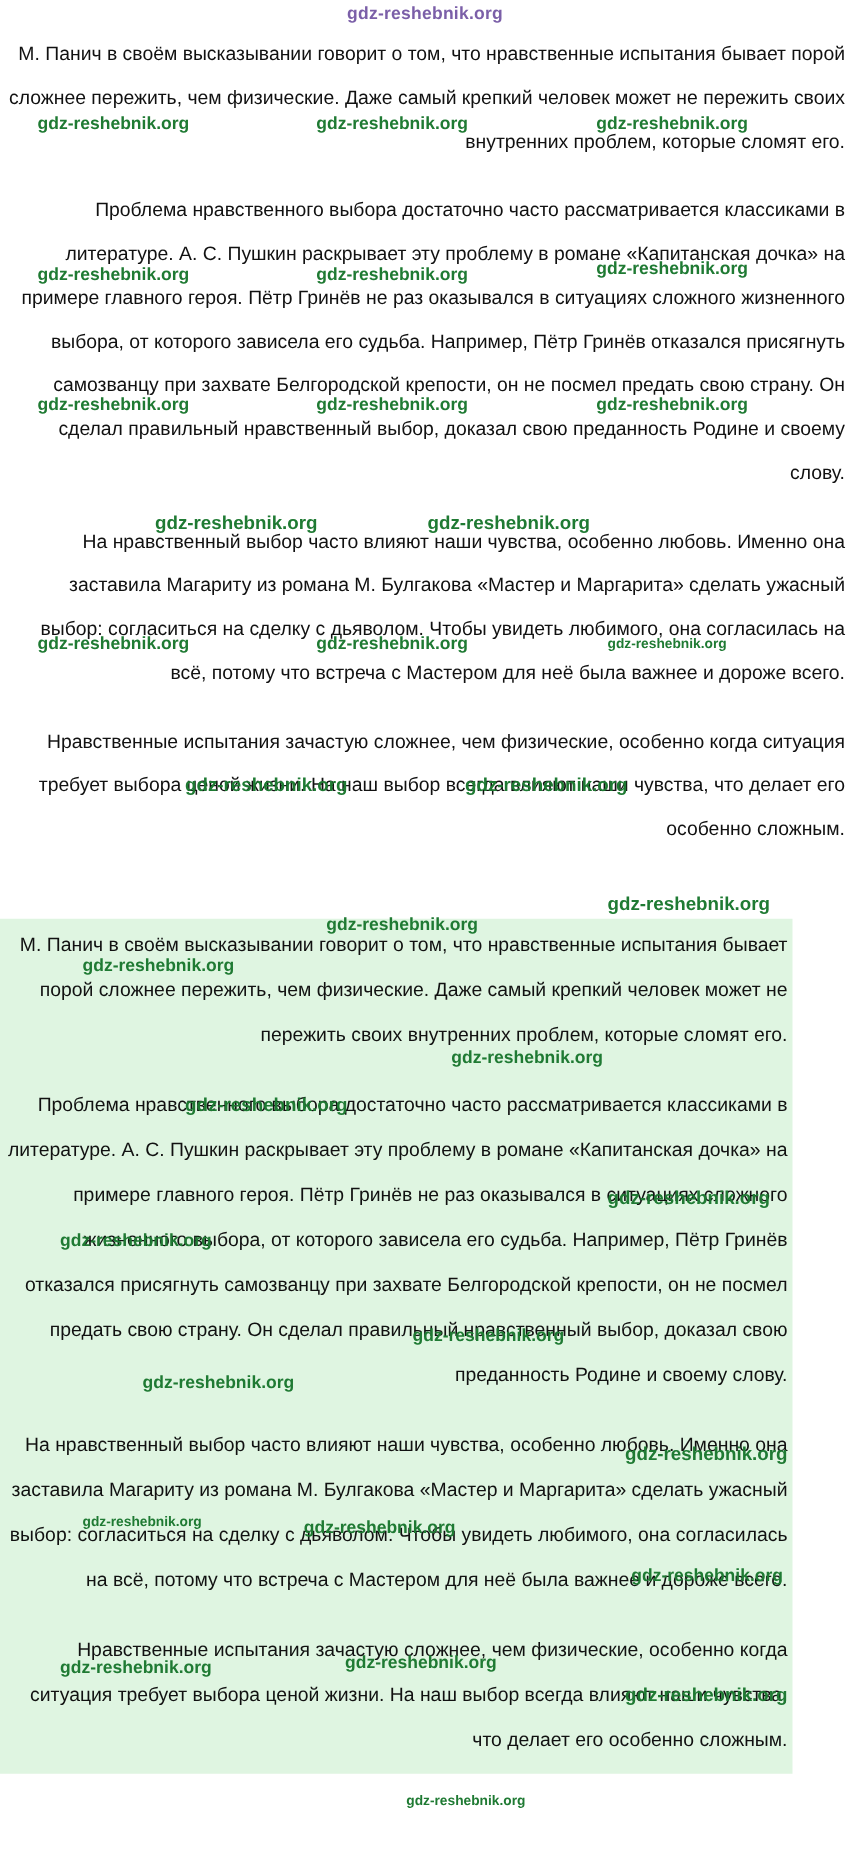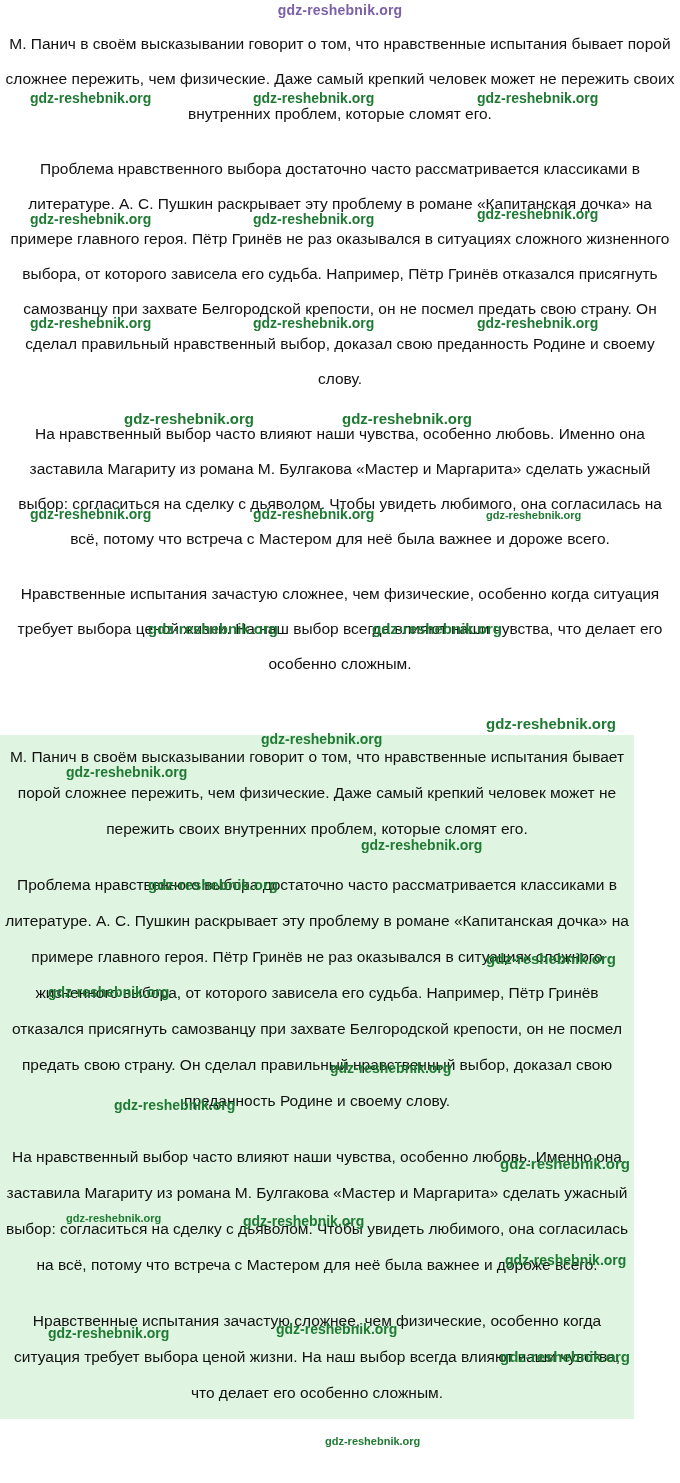--- a/index.html
+++ b/index.html
@@ -46,21 +46,21 @@
     background: #dff5e1;
     padding-top: 4px;
     padding-bottom: 8px;
     width: 634px;
   }
   p.para {
     margin: 0 0 0 0;
     font-size: 15.5px;
     line-height: 35px;
     color: #111111;
-    text-align: center;
+    text-align: right;
   }
   p.spacer {
     height: 20px;
     margin: 0;
     line-height: 20px;
     font-size: 1px;
   }
   #section-highlight p.para {
     line-height: 36px;
   }

